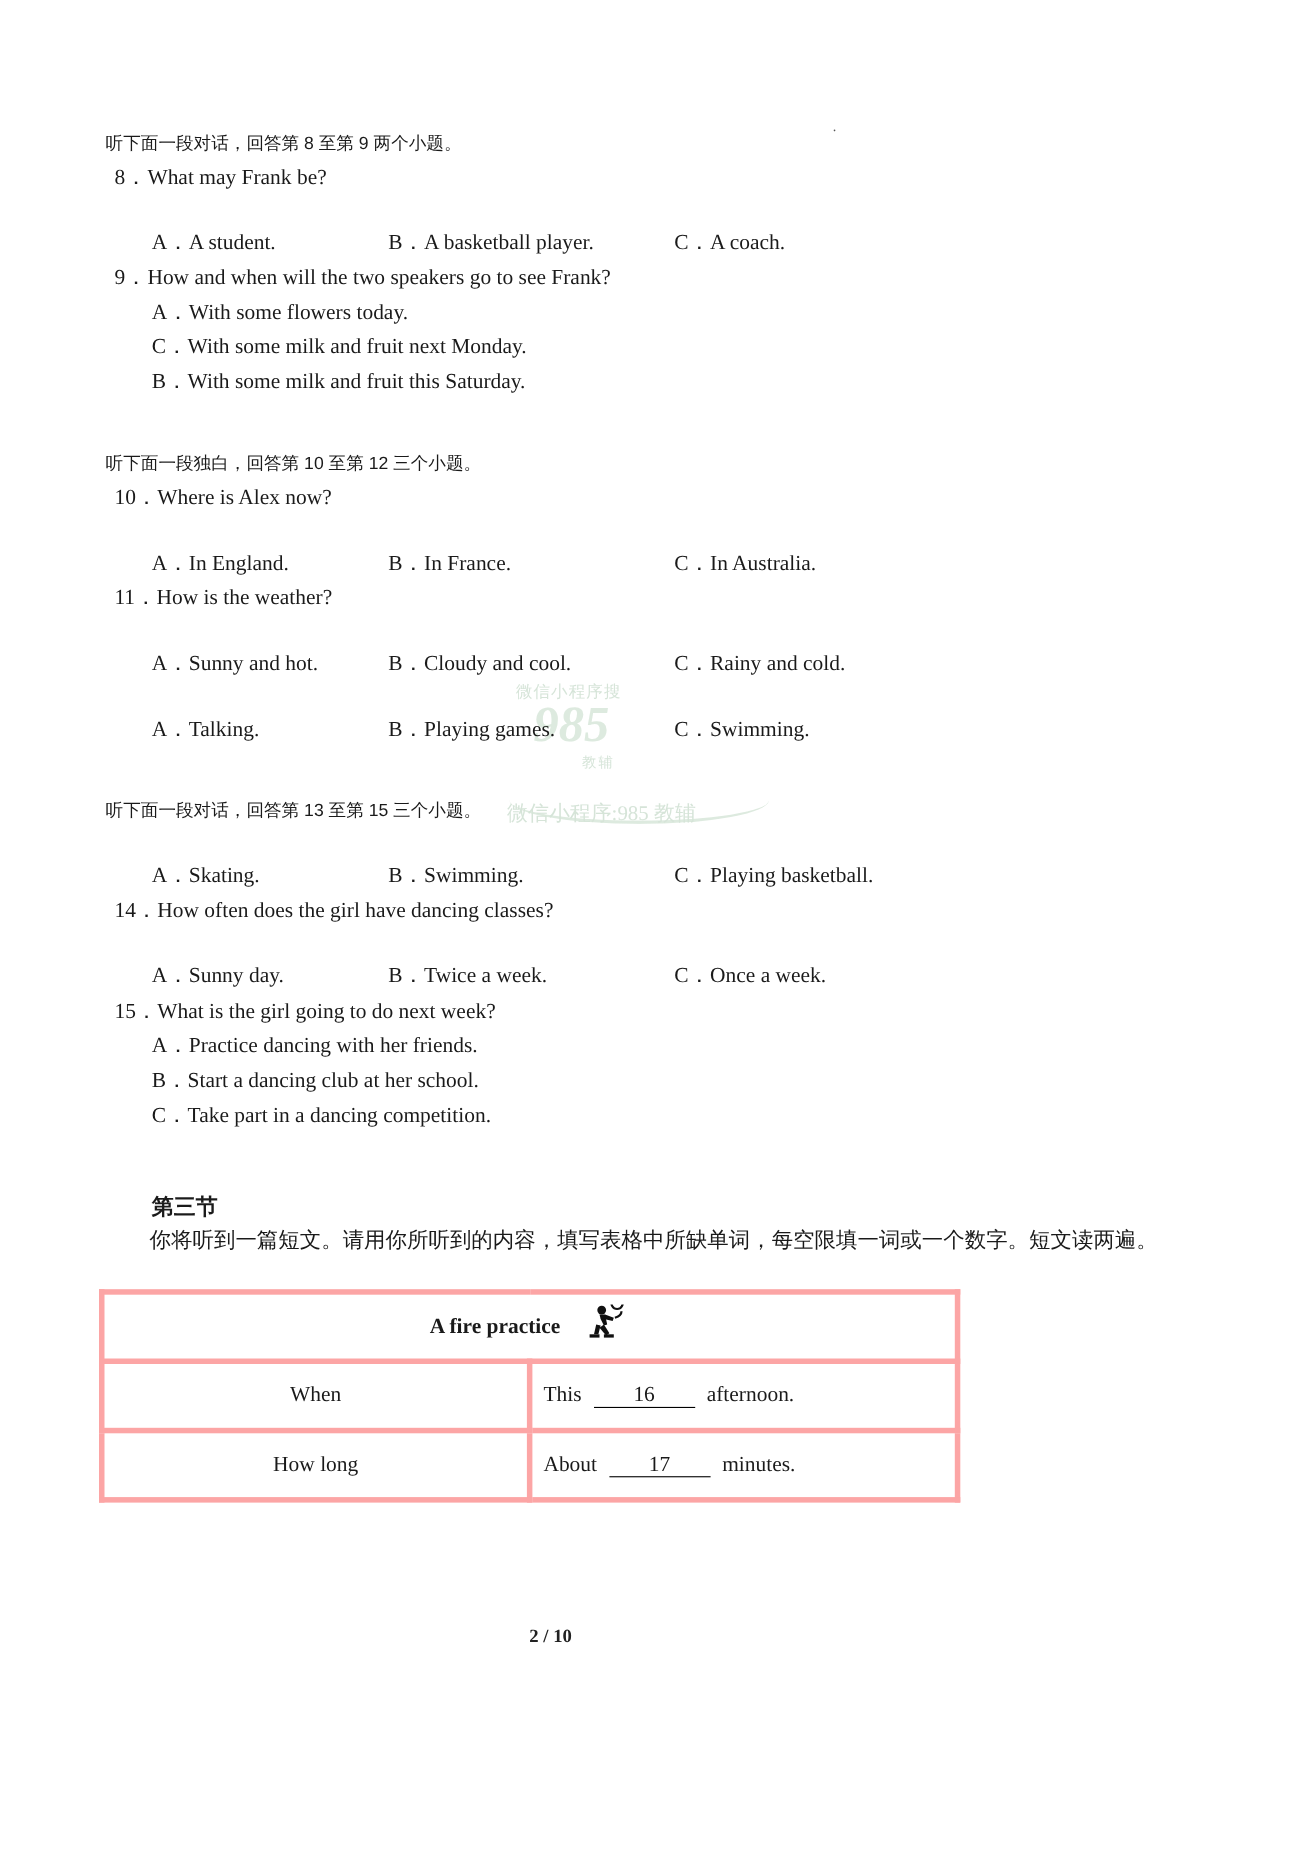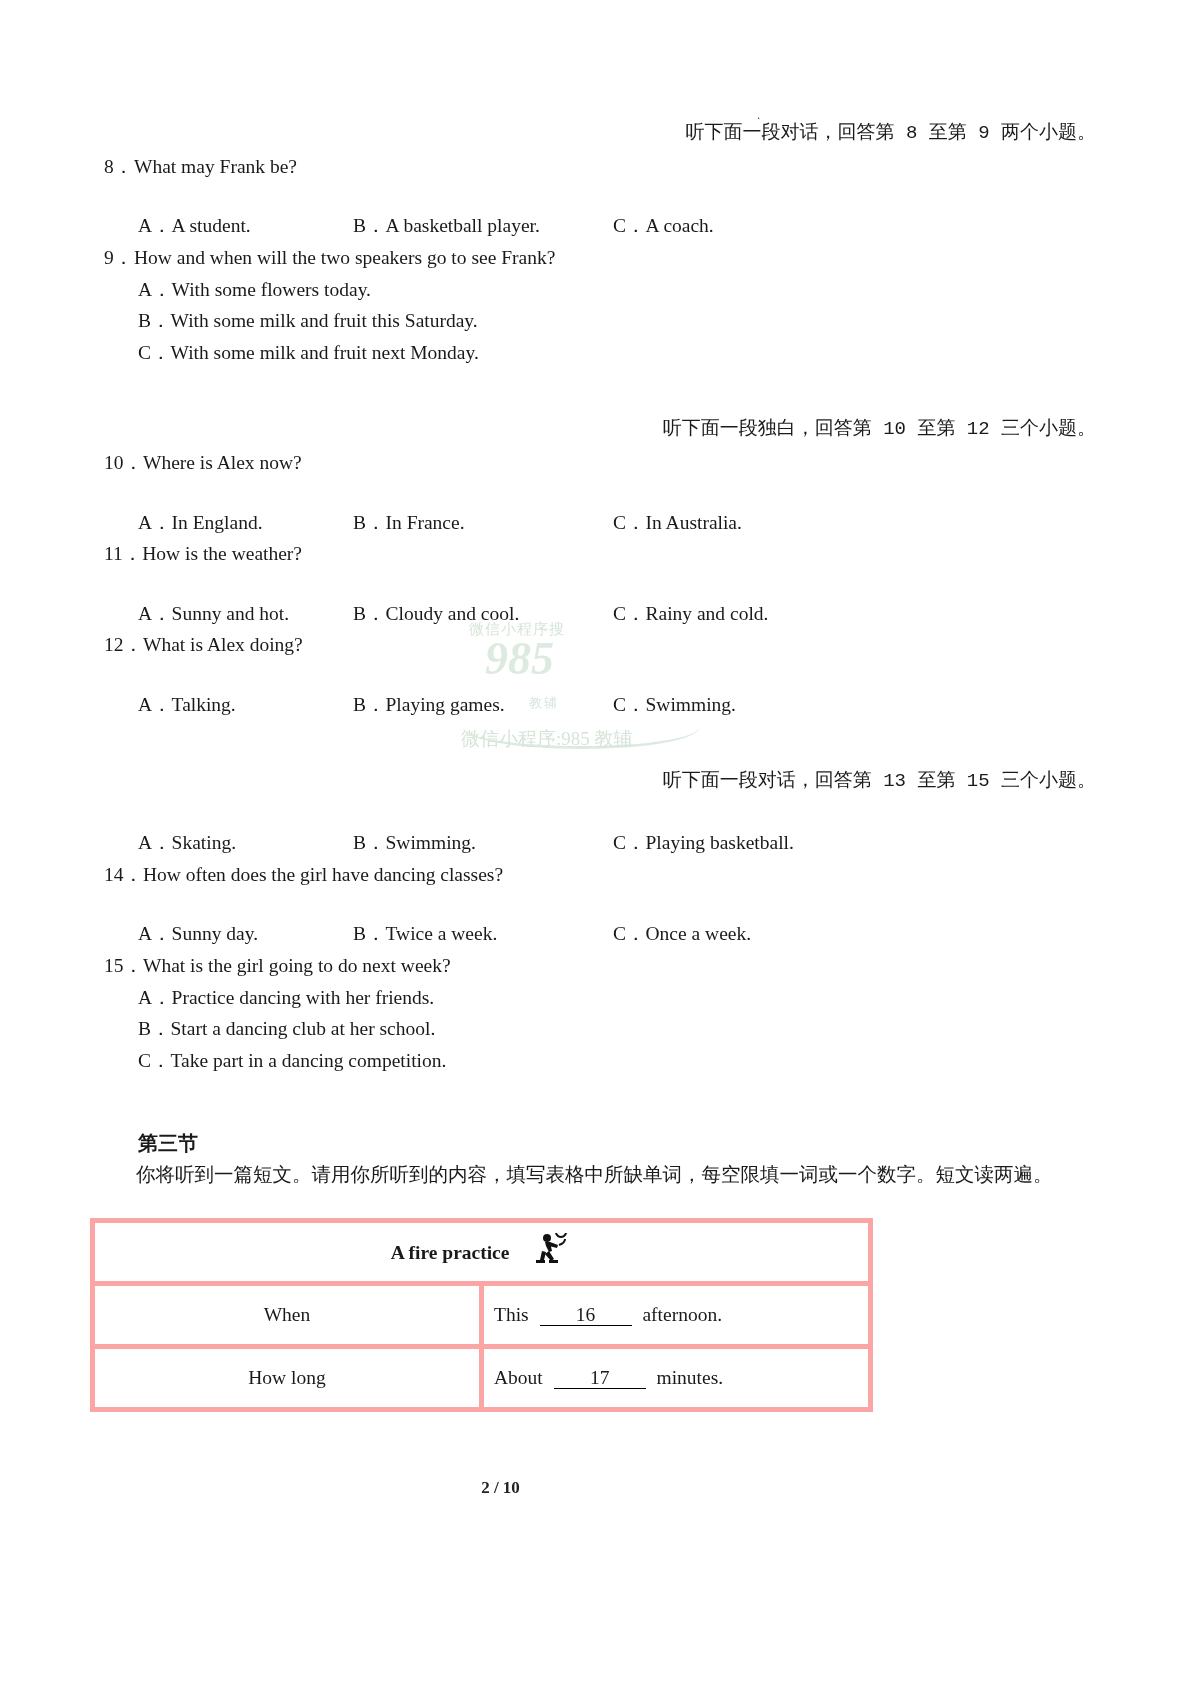--- a/index.html
+++ b/index.html
@@ -32,25 +32,24 @@
     position: absolute;
     left: 757px;
     top: 108px;
     font-size: 13px;
     color: #555;
     line-height: 1;
   }
 
   
   .section-head {
-    font-size: 19px;
+    font-size: 16px;
     line-height: 1.62;
     margin: 0 0 2px 0;
-    font-family: Liberation Mono, monospace;
-    text-align: right;
+    font-family: Liberation Sans, sans-serif;
   }
   .q-line {
     font-size: 19.5px;
     line-height: 1.62;
     margin: 0;
     padding-left: 8px;
     white-space: nowrap;
   }
   .q-num {
     display: inline-block;
@@ -168,21 +167,21 @@
     top: 12px;
     font-size: 46px;
     color: #d8e7da;
     font-style: italic;
     font-weight: bold;
     font-family: "Liberation Serif", serif;
   }
   .wm-sub {
     position: absolute;
     left: 74px;
-    top: 74px;
+    top: 64px;
     font-size: 13px;
     color: #cfe0d2;
     letter-spacing: 2px;
   }
   .wm-line {
     position: absolute;
     left: 6px;
     top: 106px;
     font-size: 19px;
     color: #cfe0d2;
@@ -225,24 +224,24 @@
         <span class="opt opt-a">A．A student.</span><span class="opt opt-b">B．A basketball player.</span><span class="opt">C．A coach.</span>
       </div>
 
       <p class="q-line">
         <span class="q-num">9．</span><span>How and when will the two speakers go to see Frank?</span>
       </p>
       <div class="opt-row">
         <span class="opt">A．With some flowers today.</span>
       </div>
       <div class="opt-row">
+        <span class="opt">C．With some milk and fruit next Monday.</span>
+      </div>
+      <div class="opt-row">
         <span class="opt">B．With some milk and fruit this Saturday.</span>
-      </div>
-      <div class="opt-row">
-        <span class="opt">C．With some milk and fruit next Monday.</span>
       </div>
     </div>
 
     <div class="gap-md"></div>
 
     <div>
       <p class="section-head">听下面一段独白，回答第 10 至第 12 三个小题。</p>
 
       <p class="q-line">
         <span class="q-num">10．</span><span>Where is Alex now?</span>
@@ -251,23 +250,20 @@
         <span class="opt opt-a">A．In England.</span><span class="opt opt-b">B．In France.</span><span class="opt">C．In Australia.</span>
       </div>
 
       <p class="q-line">
         <span class="q-num">11．</span><span>How is the weather?</span>
       </p>
       <div class="opt-row">
         <span class="opt opt-a">A．Sunny and hot.</span><span class="opt opt-b">B．Cloudy and cool.</span><span class="opt">C．Rainy and cold.</span>
       </div>
 
-      <p class="q-line">
-        <span class="q-num">12．</span><span>What is Alex doing?</span>
-      </p>
       <div class="opt-row">
         <span class="opt opt-a">A．Talking.</span><span class="opt opt-b">B．Playing games.</span><span class="opt">C．Swimming.</span>
       </div>
     </div>
 
     <div class="gap-md"></div>
 
     <div>
       <p class="section-head">听下面一段对话，回答第 13 至第 15 三个小题。</p>
 

